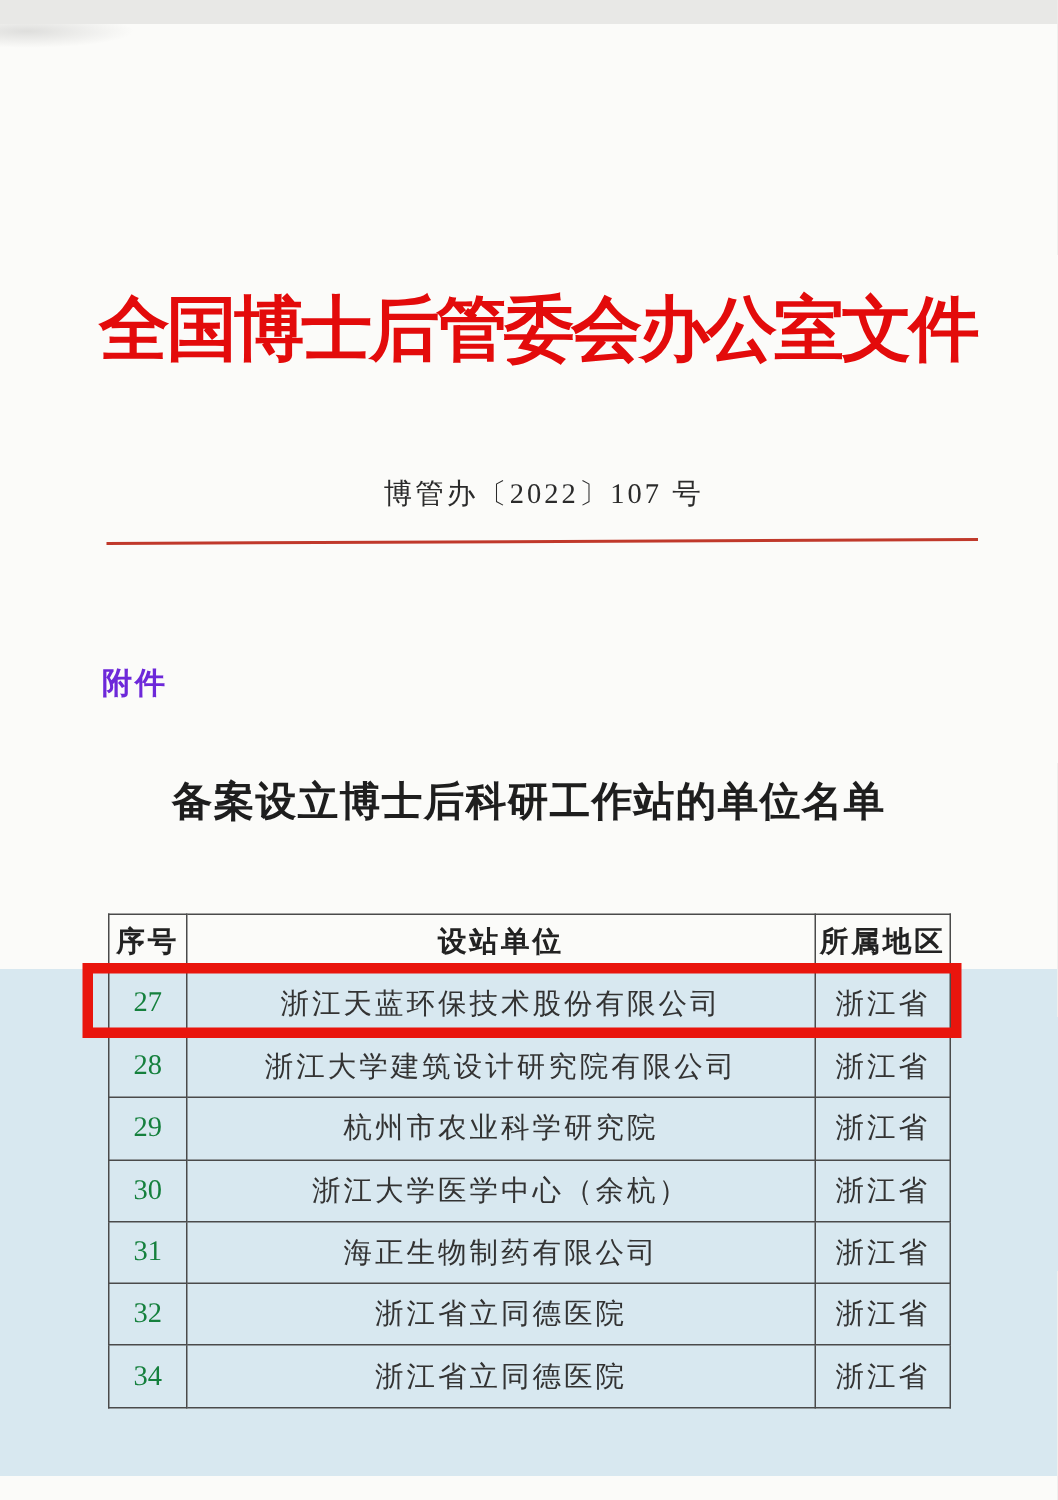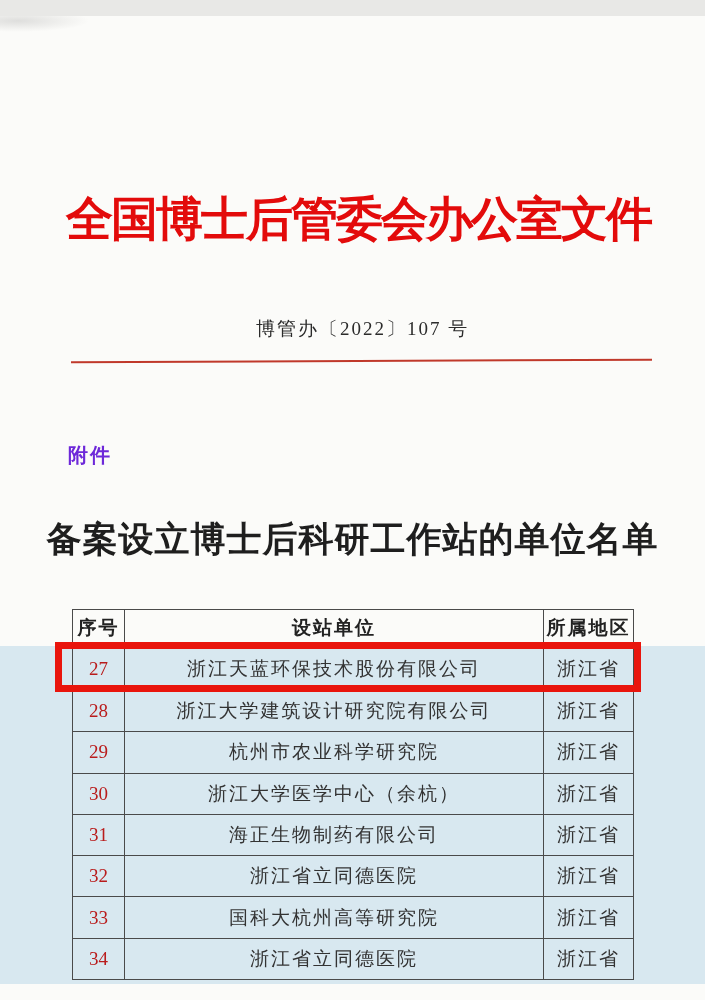--- a/index.html
+++ b/index.html
@@ -48,21 +48,21 @@
     transform:rotate(-0.25deg);
   }
   .attachment{
     position:absolute;left:68px;top:426px;
     font-size:20px;font-weight:bold;letter-spacing:2px;
     color:#6d28d9;
   }
   .section-title{
     position:absolute;left:0;top:500px;width:705px;margin:0;
     text-align:center;
-    font-size:35px;font-weight:bold;letter-spacing:1px;
+    font-size:27px;font-weight:bold;letter-spacing:1px;
     color:#1e1e1e;
     white-space:nowrap;
   }
   table.units-table{
     position:absolute;left:72px;top:593px;
     width:561px;
     border-collapse:collapse;
     table-layout:fixed;
     background:transparent;
     font-size:19px;
@@ -75,21 +75,21 @@
     text-align:center;
     vertical-align:middle;
     padding:0;
     overflow:hidden;
     white-space:nowrap;
   }
   .units-table thead tr{height:37px;}
   .units-table th{font-weight:bold;letter-spacing:2px;color:#222;}
   .units-table tbody tr{height:41.3px;}
   .units-table tbody tr.highlighted{height:44px;}
-  .cell-no{letter-spacing:0;color:#b91c1c;}
+  .cell-no{letter-spacing:0;color:#15803d;}
   .cell-unit{letter-spacing:2px;color:#333;}
   .cell-region{letter-spacing:2px;color:#333;}
   
   .highlight-box{
     position:absolute;left:55px;top:626px;width:586px;height:50px;
     box-sizing:border-box;
     border:7px solid var(--highlight-red,#e9150d);
     pointer-events:none;
   }
 </style>
@@ -144,25 +144,20 @@
     <td class="cell-no">31</td>
     <td class="cell-unit">海正生物制药有限公司</td>
     <td class="cell-region">浙江省</td>
   </tr>
         <tr>
     <td class="cell-no">32</td>
     <td class="cell-unit">浙江省立同德医院</td>
     <td class="cell-region">浙江省</td>
   </tr>
         <tr>
-    <td class="cell-no">33</td>
-    <td class="cell-unit">国科大杭州高等研究院</td>
-    <td class="cell-region">浙江省</td>
-  </tr>
-        <tr>
     <td class="cell-no">34</td>
     <td class="cell-unit">浙江省立同德医院</td>
     <td class="cell-region">浙江省</td>
   </tr>
       </tbody>
   </table>
 
   <div class="highlight-box"></div>
   <div class="bottom-shade"></div>
 </div>

